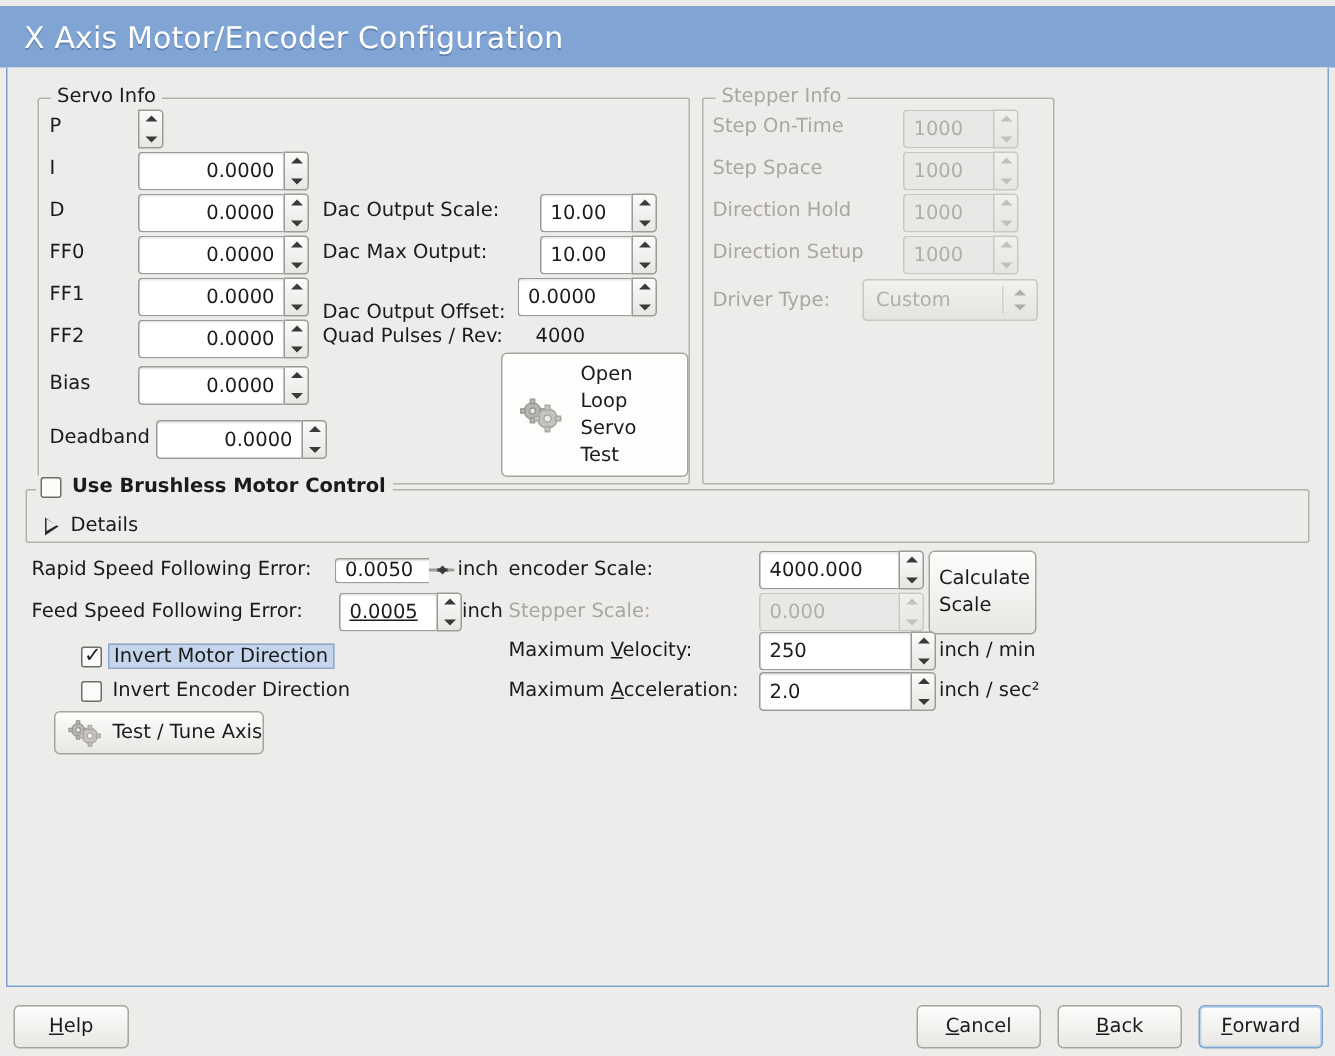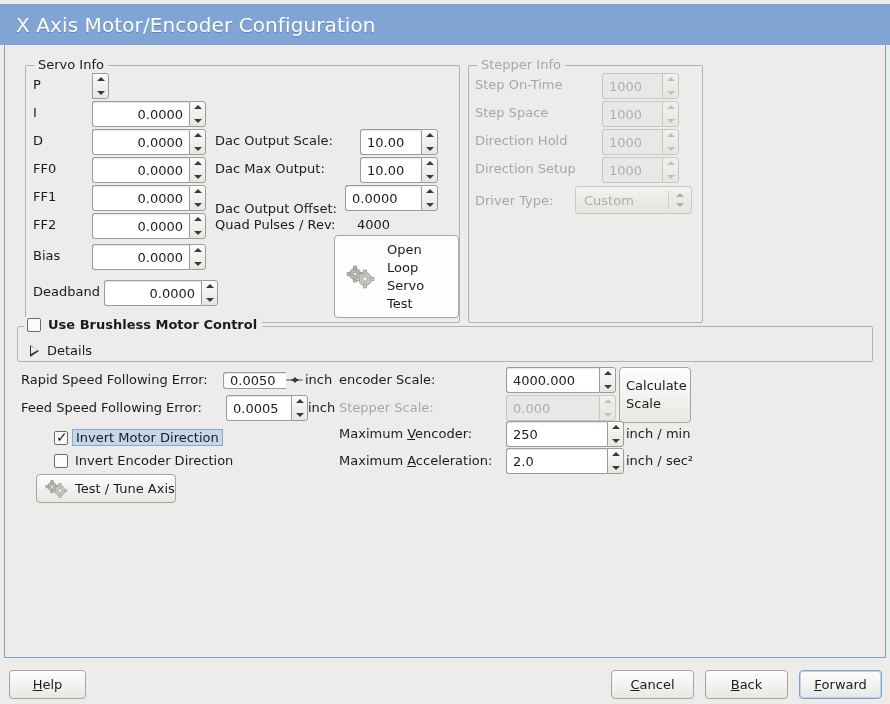--- a/index.html
+++ b/index.html
@@ -349,21 +349,21 @@
     <div class="spin" style="left:218px; top:322px; width:80px;align-items:center;">
       <div class="fld left">0.0050</div>
       <div class="btns">
           <div class="a"></div>
           <div class="b"></div>
         </div>
     </div>
     <div class="unit" style="left:300px; top:327px;">inch</div>
 
     <div class="lbl" style="left:16px; top:355px;">Feed Speed Following Error:</div>
-    <div class="spin" style="left:221px; top:350px; width:82px;">
+    <div class="spin" style="left:221px; top:350px; width:82px;text-decoration:underline;">
       <div class="fld left">0.0005</div>
       <div class="btns">
           <div class="a"></div>
           <div class="b"></div>
         </div>
     </div>
     <div class="unit" style="left:303px; top:355px;">inch</div>
 
     <div class="cbox on" style="left:21px; top:385px;">
       <span class="box"></span>
@@ -414,21 +414,21 @@
           <div class="a"></div>
           <div class="b"></div>
         </div>
     </div>
 
     <div class="btn" style="left:614px; top:322px; width:72px; height:56px; flex-direction:column; align-items:flex-start; padding-left:6px; justify-content:center; line-height:18px;">
       <span>Calculate</span>
       <span>Scale</span>
     </div>
 
-    <div class="lbl" style="left:334px; top:381px;"><span>Maximum </span><span class="mn">V</span><span>encoder:</span></div>
+    <div class="lbl" style="left:334px; top:381px;"><span>Maximum </span><span class="mn">V</span><span>elocity:</span></div>
     <div class="spin" style="left:501px; top:376px; width:118px;">
       <div class="fld left">250</div>
       <div class="btns">
           <div class="a"></div>
           <div class="b"></div>
         </div>
     </div>
     <div class="unit" style="left:621px; top:381px;">inch / min</div>
 
     <div class="lbl" style="left:334px; top:408px;"><span>Maximum </span><span class="mn">A</span><span>cceleration:</span></div>

